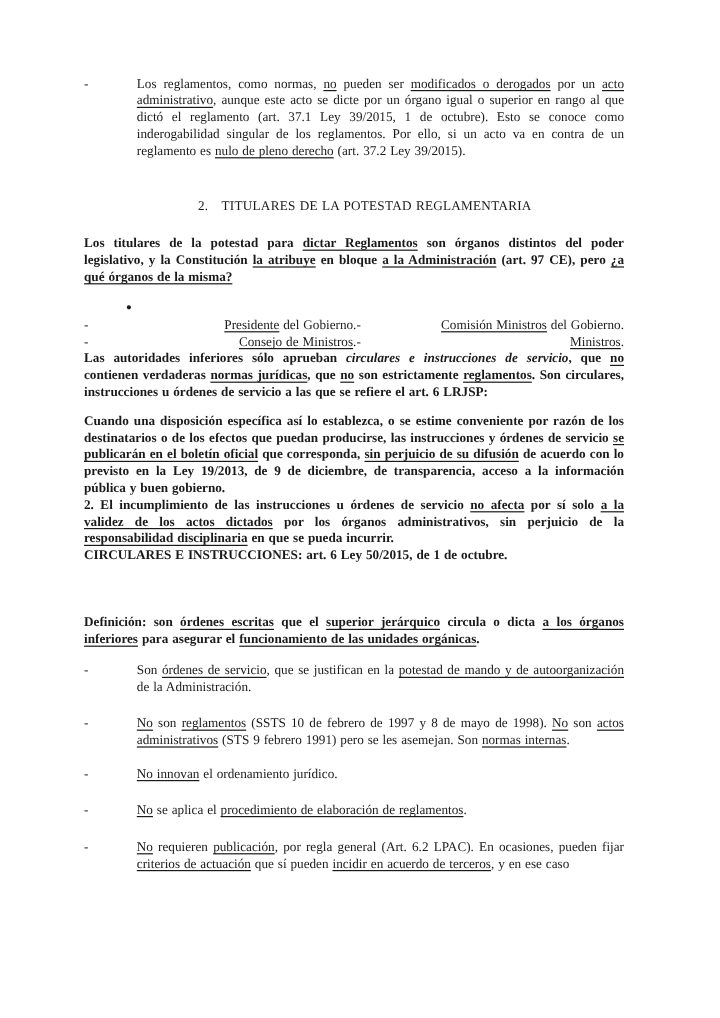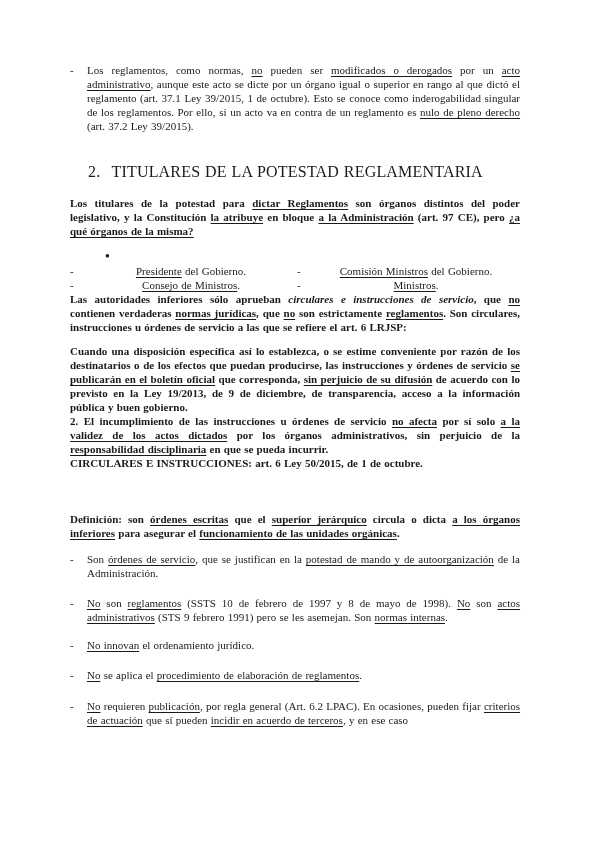--- a/index.html
+++ b/index.html
@@ -30,40 +30,40 @@
     text-decoration: underline;
     text-decoration-thickness: 1px;
     text-underline-offset: 1.5px;
   }
   .i { font-style: italic; }
 
   .para { text-align: justify; font-weight: bold; }
 
   .item { display: flex; }
   .item .marker { flex: 0 0 17px; text-align: left; }
-  .item .content { flex: 1; text-align: justify; }
+  .item .content { flex: 1; text-align: justify; margin-left: 27px; }
 
   .bullet-item { padding-left: 35px; }
   .bullet-item .marker { flex: 0 0 15px; font-size: 8px; line-height: 14px; }
 
   .heading {
     padding-left: 18px;
-    font-size: 16px;
+    font-size: 11px;
     letter-spacing: 0.2px;
-    text-align: left;
+    text-align: center;
   }
   .heading .h-num { margin-right: 11px; }
 
   .twocol {
     display: grid;
     grid-template-columns: 227px 1fr;
   }
   .twocol .cell { display: flex; }
   .twocol .marker { flex: 0 0 15px; }
-  .twocol .content { flex: 1; text-align: center; }
+  .twocol .content { flex: 1; text-align: right; }
 
   
   #doc > *:nth-child(1)  { margin-top: 0; }
   #doc > *:nth-child(2)  { margin-top: 32px; }
   #doc > *:nth-child(3)  { margin-top: 17px; }
   #doc > *:nth-child(4)  { margin-top: 11px; }
   #doc > *:nth-child(5)  { margin-top: 1px; }
   #doc > *:nth-child(6)  { margin-top: 0; }
   #doc > *:nth-child(7)  { margin-top: 10px; }
   #doc > *:nth-child(8)  { margin-top: 0; }

